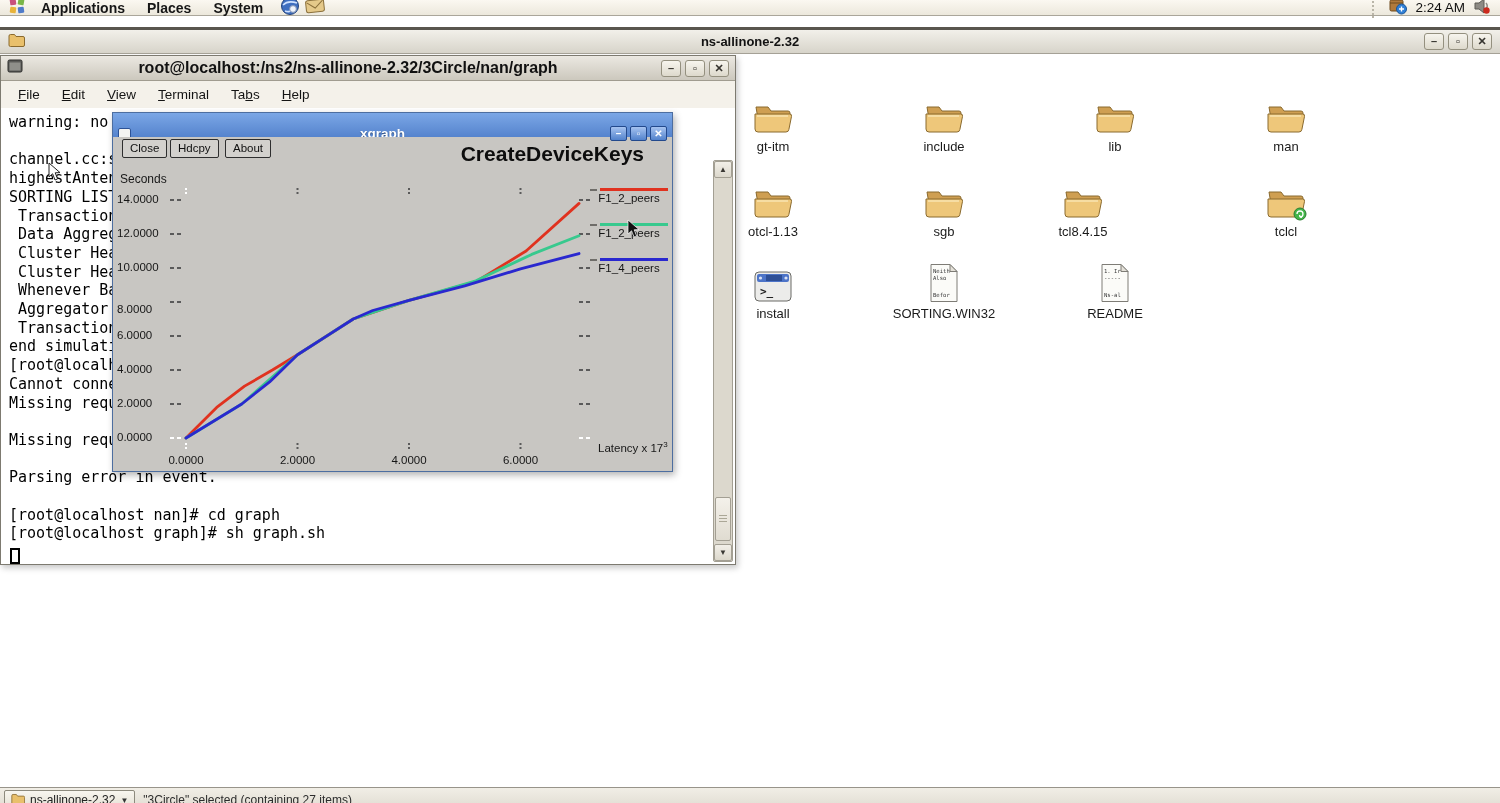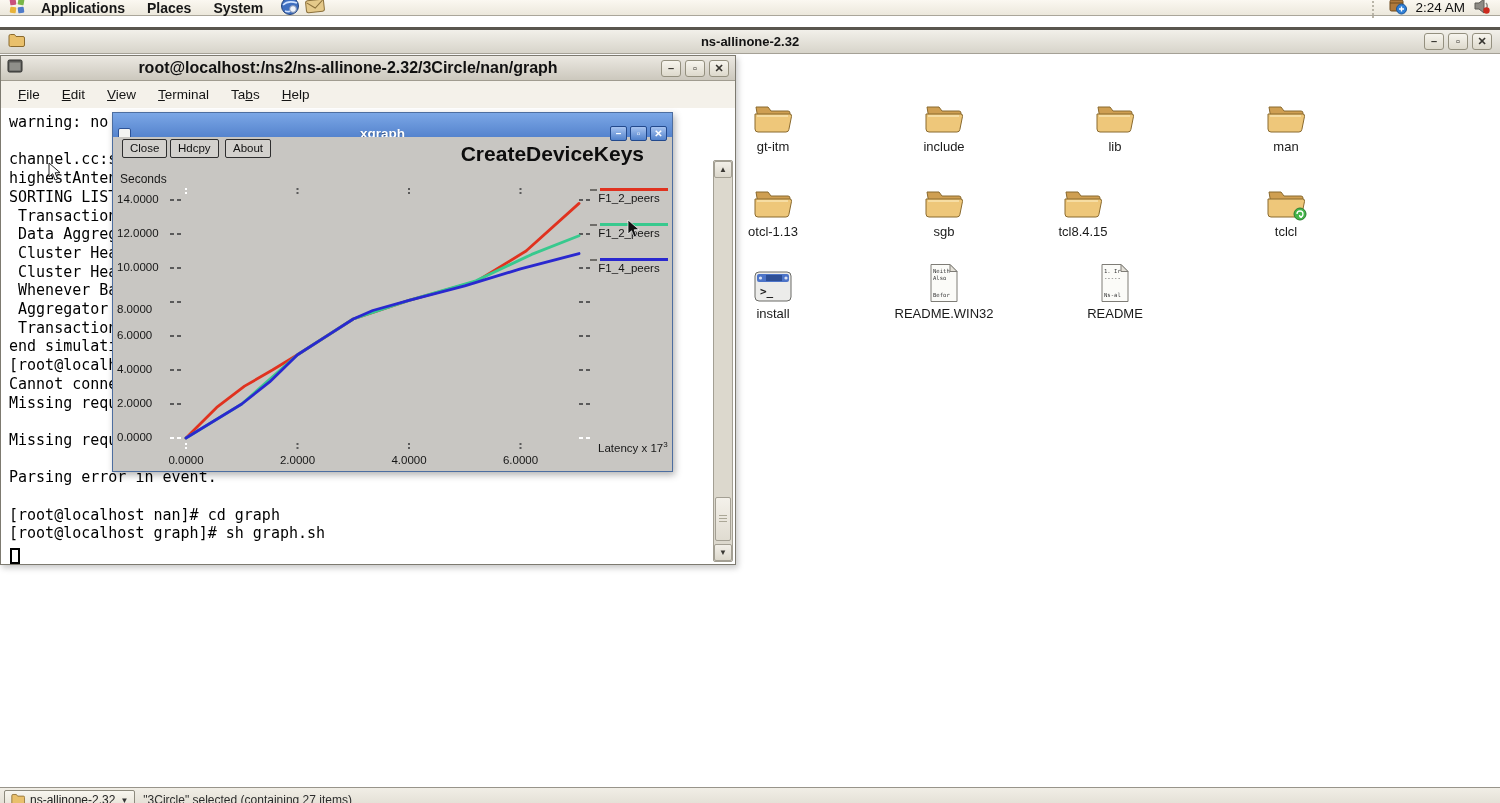--- a/index.html
+++ b/index.html
@@ -270,21 +270,21 @@
     <path d="M2,1.5 h19 l7,7 v30 h-26 z" fill="#fbfbf8" stroke="#7e7c76"></path>
     <path d="M21,1.5 l7,7 h-7 z" fill="#e4e1d9" stroke="#7e7c76"></path>
     <g font-family="DejaVu Sans Mono, monospace" font-size="5.6" fill="#3a3a3a">
       <text class="pv0" x="4" y="10">Neith</text>
       <text class="pv1" x="4" y="17">Also</text>
       <text class="pv2" x="4" y="24"></text>
       <text class="pv3" x="4" y="34">Befor</text>
     </g>
   </svg>
 </div>
-      <div class="lbl">README.WIN32</div>
+      <div class="lbl">SORTING.WIN32</div>
     </div>
     <div class="fm-item" style="left: 1045px; top: 207px;">
       <div class="ic">
   <svg width="30" height="40" viewBox="0 0 30 40">
     <path d="M2,1.5 h19 l7,7 v30 h-26 z" fill="#fbfbf8" stroke="#7e7c76"></path>
     <path d="M21,1.5 l7,7 h-7 z" fill="#e4e1d9" stroke="#7e7c76"></path>
     <g font-family="DejaVu Sans Mono, monospace" font-size="5.6" fill="#3a3a3a">
       <text class="pv0" x="4" y="10">1. Ir</text>
       <text class="pv1" x="4" y="17">-----</text>
       <text class="pv2" x="4" y="24"></text>

